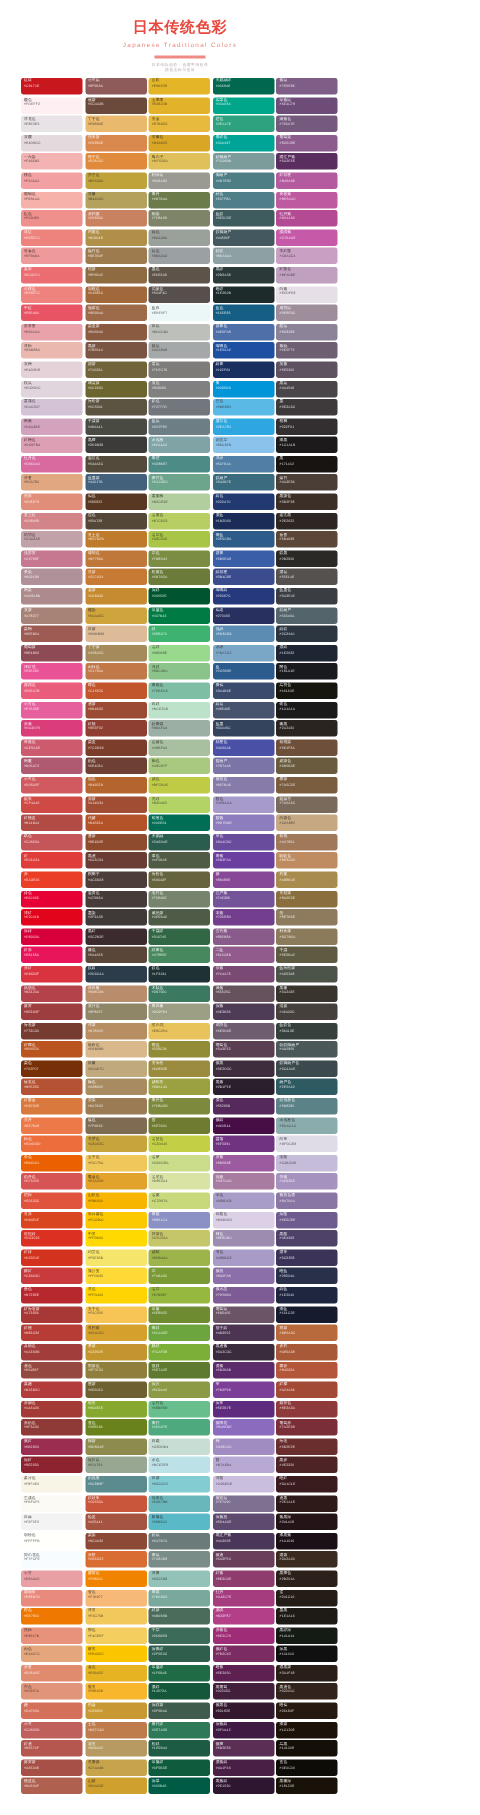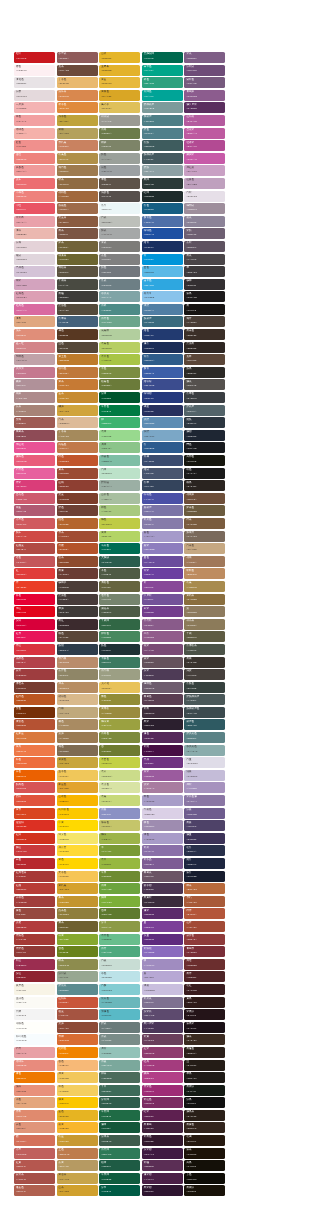--- a/index.html
+++ b/index.html
@@ -47,20 +47,29 @@
     position:absolute;left:2px;top:4.9px;
     font-size:2.3px;line-height:2.7px;letter-spacing:.1px;
     white-space:nowrap;opacity:.88;
   }
 </style>
 </head>
 <body>
 
 <div class="page">
 
+  <div class="header">
+    <div class="title">日本传统色彩</div>
+    <div class="subtitle">Japanese Traditional Colors</div>
+    <div class="rule"></div>
+    <div class="credits">
+      <div class="credit-line">日本传统色彩 · 色谱整理收录</div>
+      <div class="credit-line">颜色名称与色值</div>
+    </div>
+  </div>
 
   <div class="grid" id="grid">
       <div class="col">
         <div class="sw" style="background: rgb(201, 23, 30);">
           <div class="nm" style="color: rgba(255, 255, 255, 0.92);">红绯</div>
           <div class="hx" style="color: rgba(255, 255, 255, 0.92);">#C9171E</div>
         </div>
         <div class="sw" style="background: rgb(253, 239, 242);">
           <div class="nm" style="color: rgba(40, 34, 34, 0.85);">樱色</div>
           <div class="hx" style="color: rgba(40, 34, 34, 0.85);">#FDEFF2</div>

